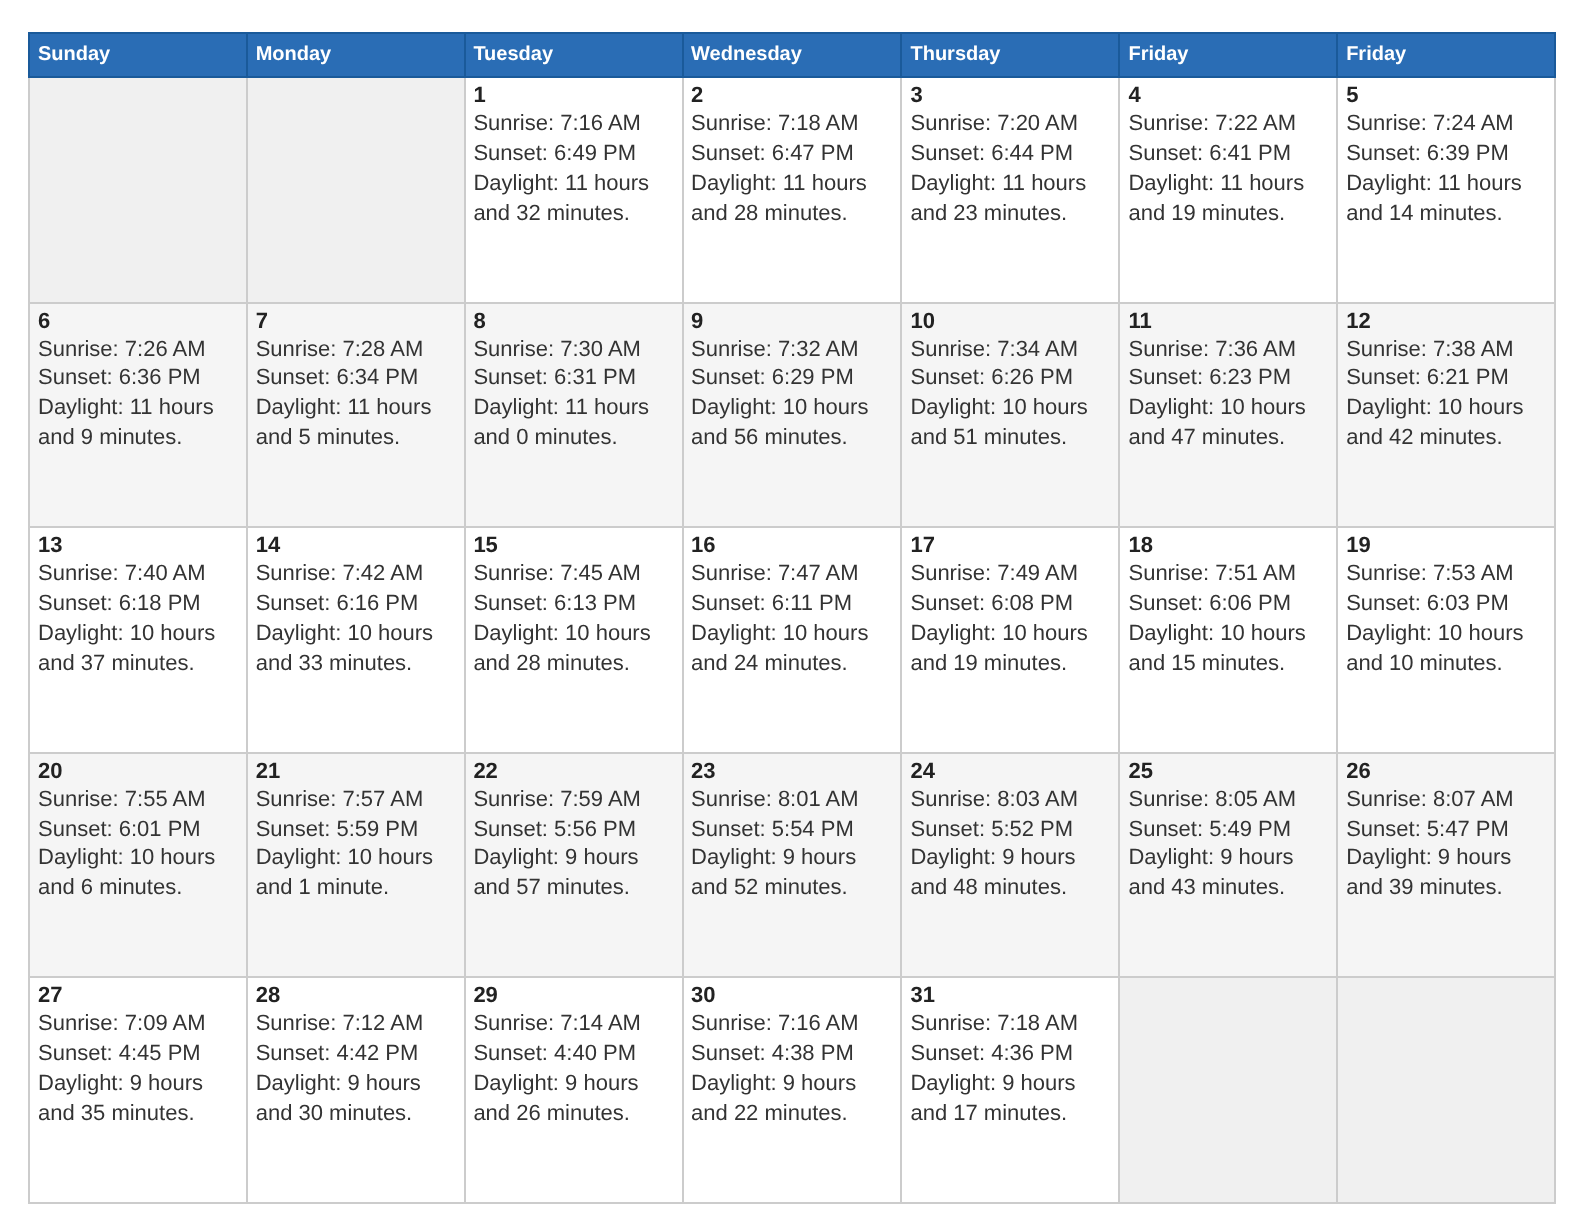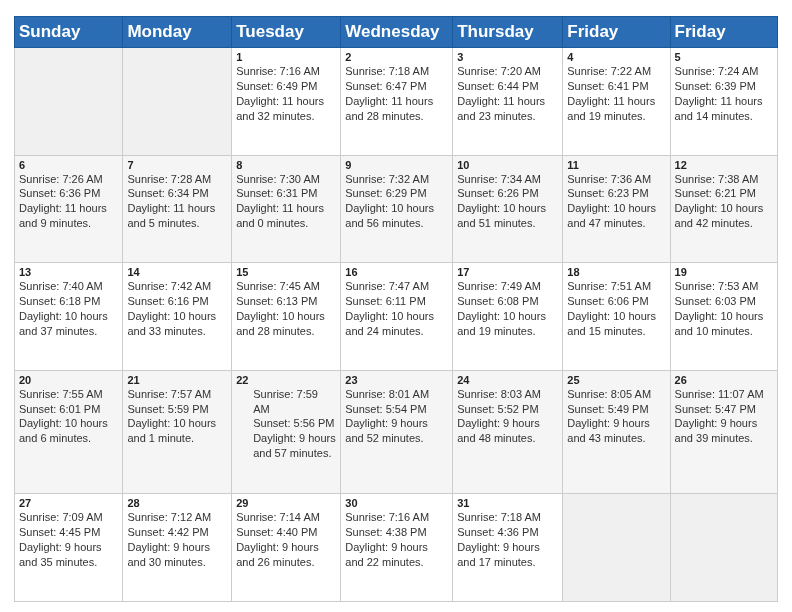--- a/index.html
+++ b/index.html
@@ -53,21 +53,21 @@
       color: #444;
     }
     .calendar-table {
       width: 100%;
       border-collapse: collapse;
       flex: 1;
     }
     .calendar-table th {
       background: #2a6db5;
       color: #fff;
-      font-size: 17px;
+      font-size: 10px;
       font-weight: bold;
       padding: 5px 4px;
       text-align: left;
       border: 1px solid #1a5a9a;
     }
     .calendar-table td {
       border: 1px solid #ccc;
       vertical-align: top;
       padding: 3px 4px;
       font-size: 9.2px;
@@ -265,21 +265,21 @@
           </td>
           <td>
             <span class="day-num">21</span>
             <div class="cell-text" style="white-space: pre-line;">Sunrise: 7:57 AM
 Sunset: 5:59 PM
 Daylight: 10 hours
 and 1 minute.</div>
           </td>
           <td>
             <span class="day-num">22</span>
-            <div class="cell-text" style="white-space: pre-line; margin-left: 17px;">Sunrise: 7:59 AM
+            <div class="cell-text" style="white-space: pre-line;">Sunrise: 7:59 AM
 Sunset: 5:56 PM
 Daylight: 9 hours
 and 57 minutes.</div>
           </td>
           <td>
             <span class="day-num">23</span>
             <div class="cell-text" style="white-space: pre-line;">Sunrise: 8:01 AM
 Sunset: 5:54 PM
 Daylight: 9 hours
 and 52 minutes.</div>
@@ -293,21 +293,21 @@
           </td>
           <td>
             <span class="day-num">25</span>
             <div class="cell-text" style="white-space: pre-line;">Sunrise: 8:05 AM
 Sunset: 5:49 PM
 Daylight: 9 hours
 and 43 minutes.</div>
           </td>
           <td>
             <span class="day-num">26</span>
-            <div class="cell-text" style="white-space: pre-line;">Sunrise: 11:07 AM
+            <div class="cell-text" style="white-space: pre-line;">Sunrise: 8:07 AM
 Sunset: 5:47 PM
 Daylight: 9 hours
 and 39 minutes.</div>
           </td>
         </tr>
         <tr>
           <td>
             <span class="day-num">27</span>
             <div class="cell-text" style="white-space: pre-line;">Sunrise: 7:09 AM
 Sunset: 4:45 PM

